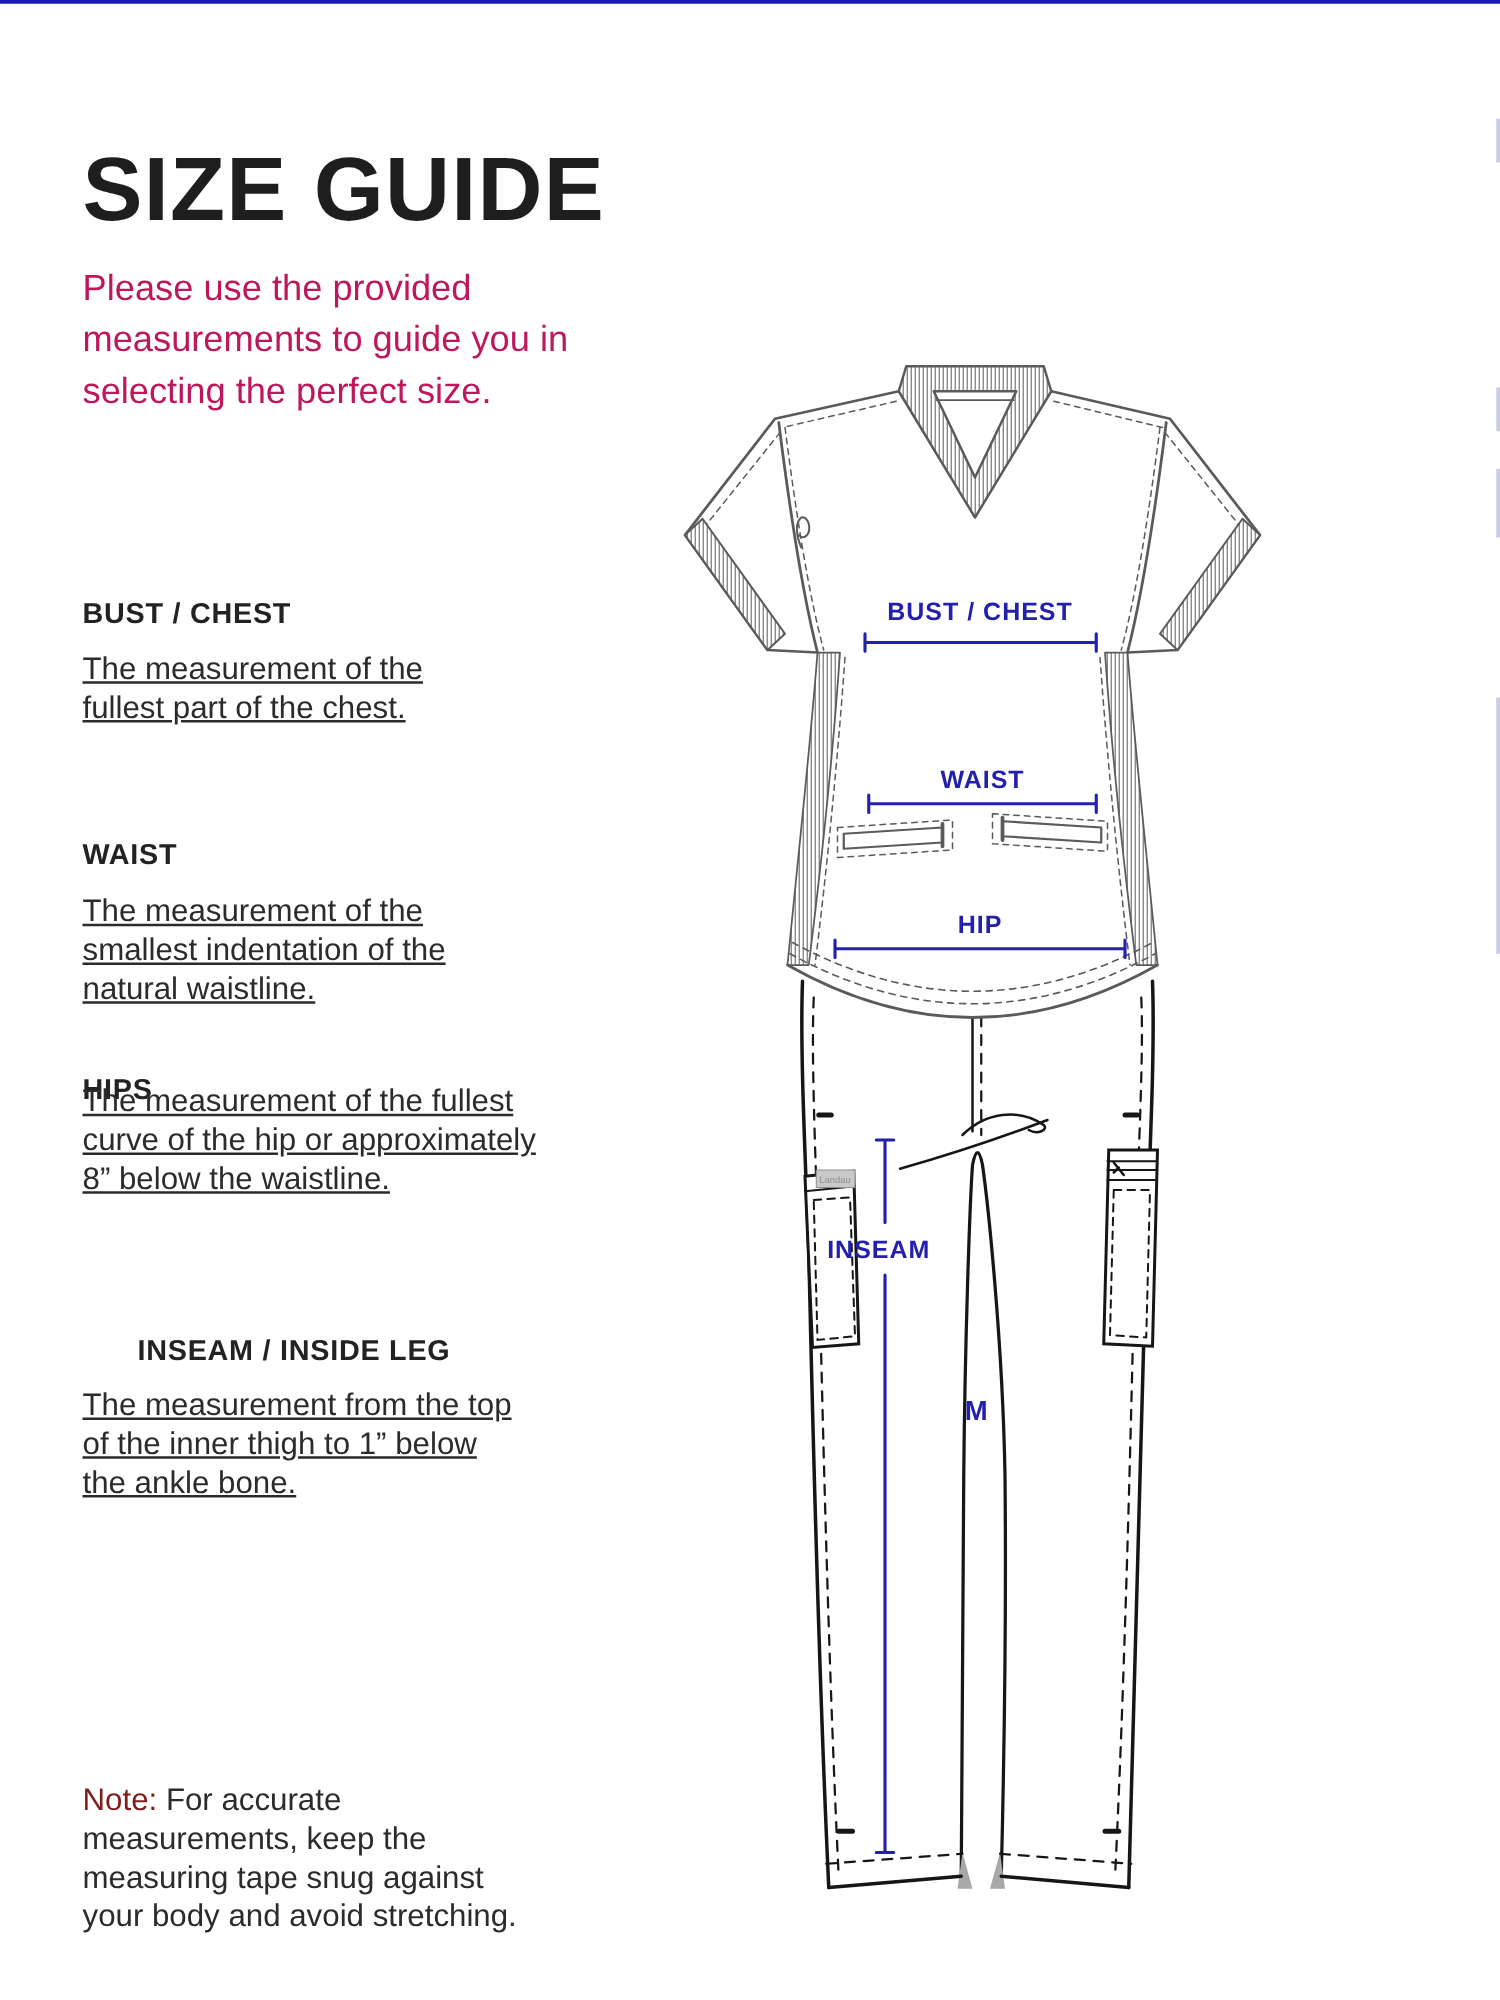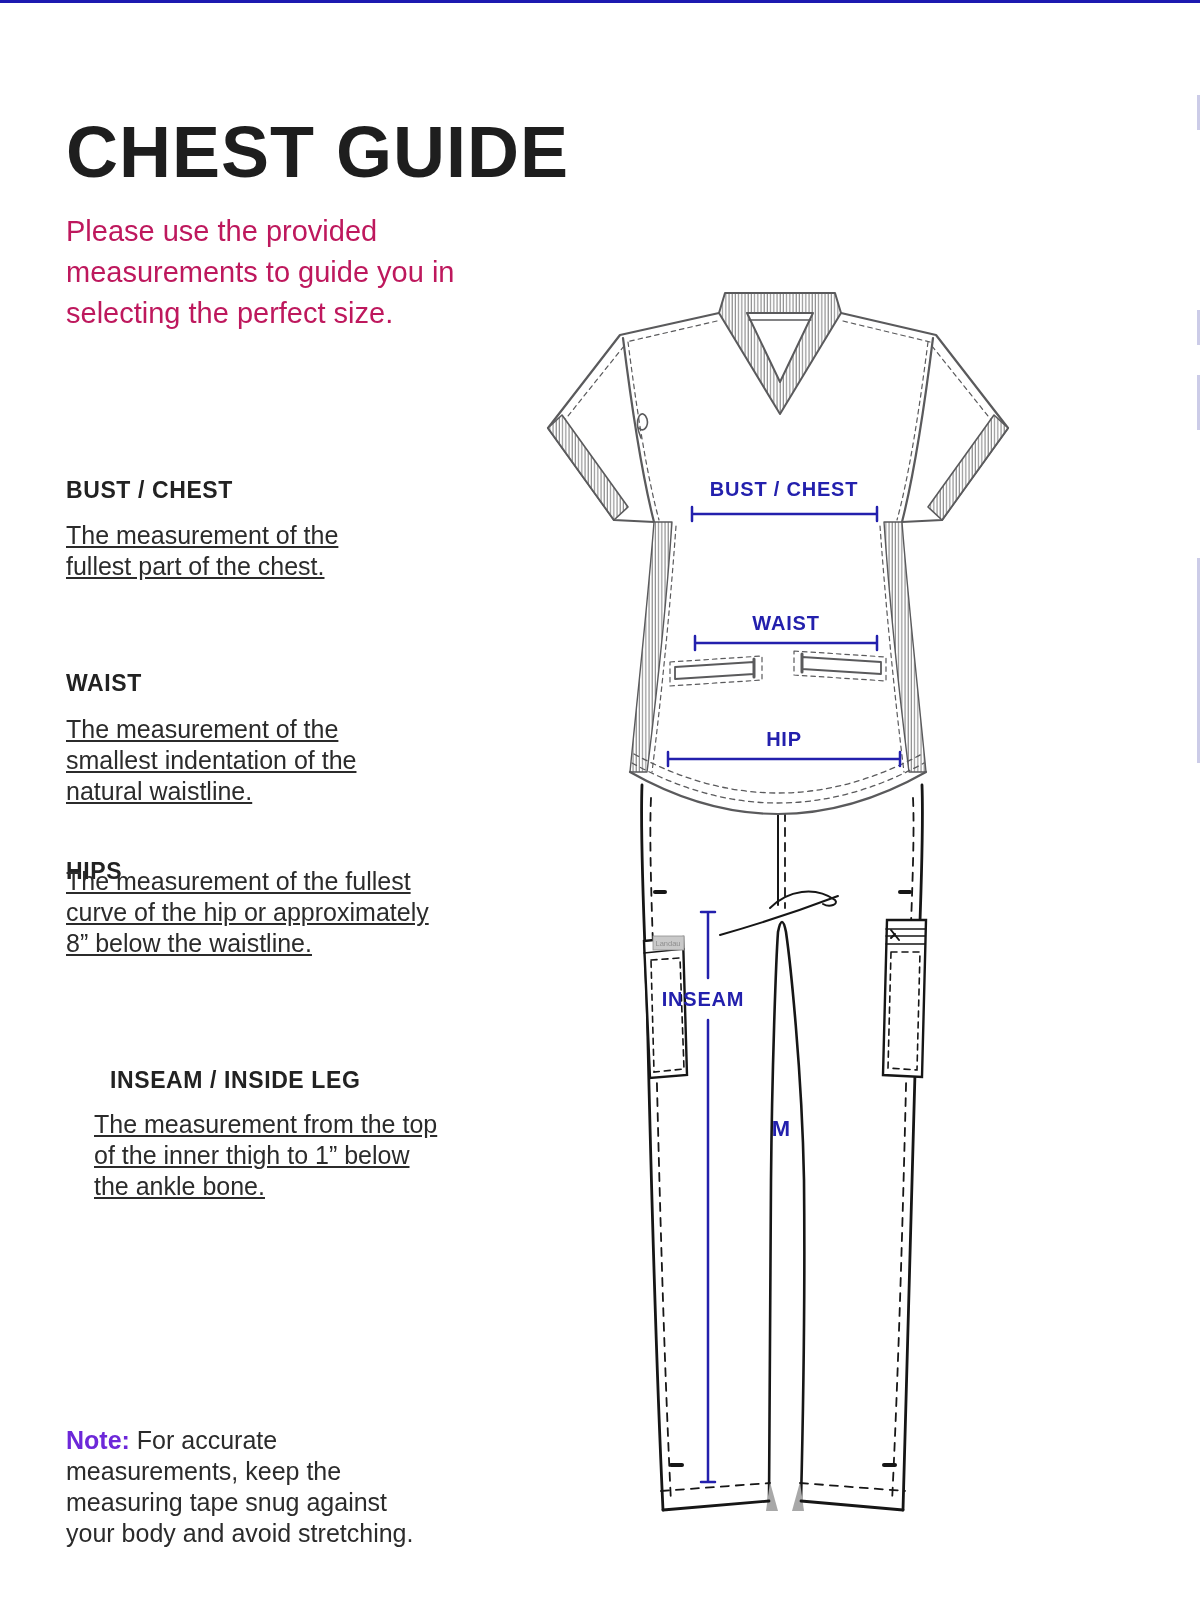--- a/index.html
+++ b/index.html
@@ -23,58 +23,58 @@
     font-size:23px;font-weight:700;letter-spacing:0.6px;color:#222;line-height:28px;
   }
   .sec-body{
     position:absolute;left:66px;width:430px;
     font-size:25px;line-height:31px;color:#2b2b2b;white-space:pre-line;text-decoration:underline;
   }
   .note{
     position:absolute;left:66px;top:1400px;width:420px;
     font-size:25px;line-height:31px;color:#2b2b2b;
   }
-  .note b{font-weight:700;color:#6d28d9;}
+  .note b{font-weight:400;color:#7f1d1d;}
   .note .note-body{white-space:pre-line;}
 
   .diagram{position:absolute;left:520px;top:280px;}
   .m-label{fill:#2320ad;font-size:22px;font-weight:700;font-family:"Liberation Sans",sans-serif;}
   .measure-label{fill:#2320ad;font-size:20px;font-weight:700;letter-spacing:0.8px;font-family:"Liberation Sans",sans-serif;}
   .brand-tag-text{fill:#8f8f8f;font-size:7.5px;font-family:"Liberation Sans",sans-serif;}
 </style>
 </head>
 <body>
 
 <div class="top-border"></div>
 <div class="edge-artifact" style="top:95px;height:35px;"></div>
 <div class="edge-artifact" style="top:310px;height:35px;"></div>
 <div class="edge-artifact" style="top:375px;height:55px;"></div>
 <div class="edge-artifact" style="top:558px;height:205px;"></div>
 
-<h1 class="page-title">CHEST GUIDE</h1>
+<h1 class="page-title">SIZE GUIDE</h1>
 <p class="intro">Please use the provided
 measurements to guide you in
 selecting the perfect size.</p>
 
 <h2 class="sec-head" style="top:457px;">BUST / CHEST</h2>
 <p class="sec-body" style="top:495px;">The measurement of the
 fullest part of the chest.</p>
 
 <h2 class="sec-head" style="top:650px;">WAIST</h2>
 <p class="sec-body" style="top:689px;">The measurement of the
 smallest indentation of the
 natural waistline.</p>
 
 <h2 class="sec-head" style="top:838px;">HIPS</h2>
 <p class="sec-body" style="top:841px;">The measurement of the fullest
 curve of the hip or approximately
 8” below the waistline.</p>
 
 <h2 class="sec-head" style="top:1047px;margin-left:44px;">INSEAM / INSIDE LEG</h2>
-<p class="sec-body" style="top:1084px;margin-left:28px;">The measurement from the top
+<p class="sec-body" style="top:1084px;">The measurement from the top
 of the inner thigh to 1” below
 the ankle bone.</p>
 
 <p class="note"><b>Note:</b> <span class="note-body">For accurate
 measurements, keep the
 measuring tape snug against
 your body and avoid stretching.</span></p>
 
 <svg class="diagram" width="500" height="1290" viewBox="0 0 500 1290" xmlns="http://www.w3.org/2000/svg">
   <defs>

